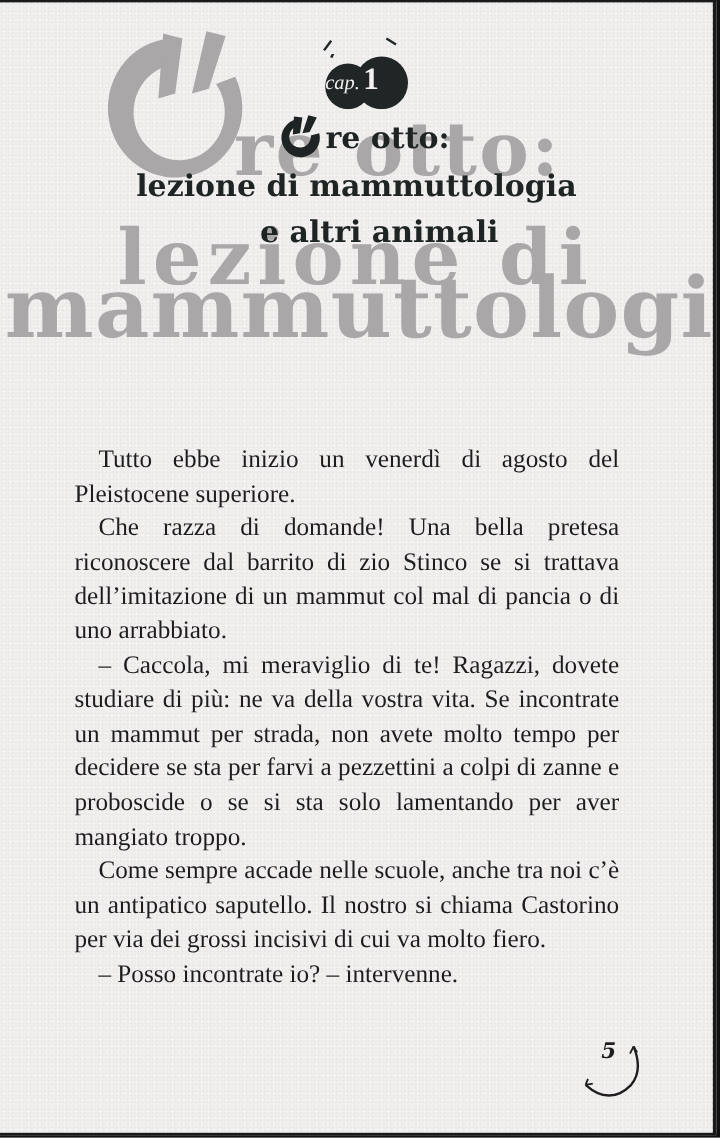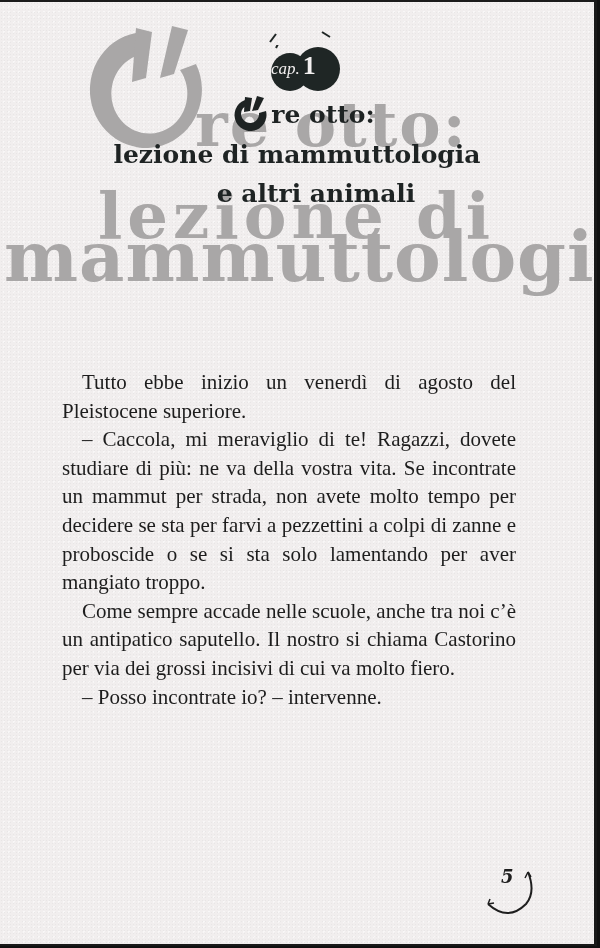--- a/index.html
+++ b/index.html
@@ -112,20 +112,21 @@
         <path d="M12 2 L19 3 L17 16 L11 17 Z" fill="#1e2323"></path>
         <path d="M24 1 L31 3 L25 15 L19 16 Z" fill="#1e2323"></path>
       </svg><span>re otto:</span>
     </span>
     <span class="title-line title-l2">lezione di mammuttologia</span>
     <span class="title-line title-l3">e altri animali</span>
   </div>
 
   <div class="body-text">
     <p>Tutto ebbe inizio un venerdì di agosto del Pleistocene superiore.</p>
+    <p>Che razza di domande! Una bella pretesa riconoscere dal barrito di zio Stinco se si trattava dell’imitazione di un mammut col mal di pancia o di uno arrabbiato.</p>
     <p>– Caccola, mi meraviglio di te! Ragazzi, dovete studiare di più: ne va della vostra vita. Se incontrate un mammut per strada, non avete molto tempo per decidere se sta per farvi a pezzettini a colpi di zanne e proboscide o se si sta solo lamentando per aver mangiato troppo.</p>
     <p>Come sempre accade nelle scuole, anche tra noi c’è un antipatico saputello. Il nostro si chiama Castorino per via dei grossi incisivi di cui va molto fiero.</p>
     <p>– Posso incontrate io? – intervenne.</p>
   </div>
 
   <svg class="page-num" viewBox="0 0 60 60">
     <path d="M10 44 Q30 62 48 44 Q58 32 50 12" fill="none" stroke="#1e1e1e" stroke-width="2"></path>
     <path d="M50 12 L47 18 M50 12 L53 17" stroke="#1e1e1e" stroke-width="1.5" fill="none"></path>
     <path d="M10 44 L16 43 M10 44 L12 39" stroke="#1e1e1e" stroke-width="1.5" fill="none"></path>
   </svg>

